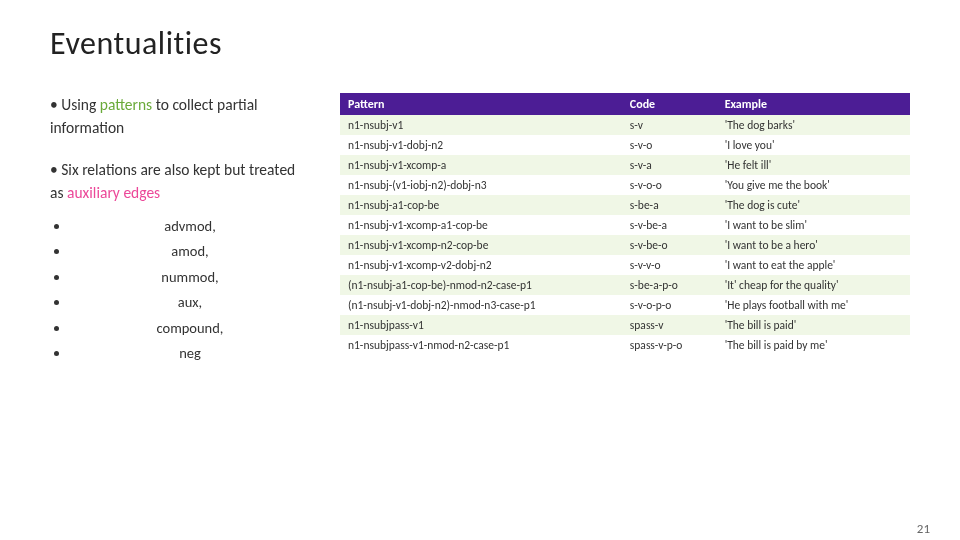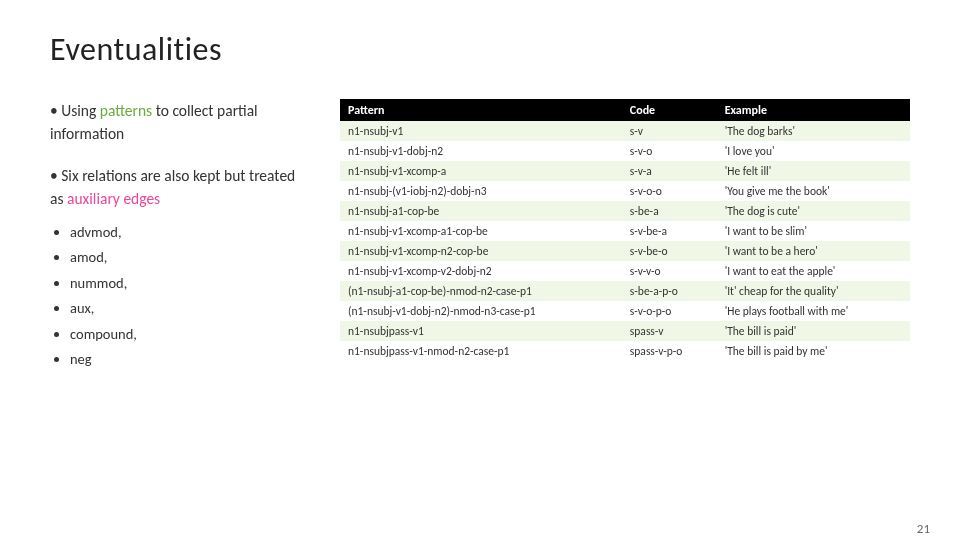--- a/index.html
+++ b/index.html
@@ -8,21 +8,21 @@
       height: 540px;
       background: #ffffff;
       font-family: 'Calibri', 'Segoe UI', Arial, sans-serif;
       overflow: hidden;
       position: relative;
     }
 
     .slide {
       width: 960px;
       height: 540px;
-      padding: 30px 50px 30px 50px;
+      padding: 24px 50px 30px 50px;
       position: relative;
     }
 
     .title {
       font-size: 32px;
       font-weight: 300;
       color: #222;
       margin-bottom: 30px;
       letter-spacing: 0.5px;
     }
@@ -61,34 +61,35 @@
       font-size: 15.5px;
     }
 
     .sub-list {
       margin-top: 10px;
       margin-left: 20px;
       font-size: 14.5px;
       line-height: 1.75;
       list-style: disc;
       color: #333;
+      text-align: center;
     }
 
     .right-column {
       flex: 1;
     }
 
     table {
       border-collapse: collapse;
       width: 100%;
       font-size: 11.5px;
     }
 
     table thead tr {
-      background-color: #000000;
+      background-color: #4c1d95;
       color: #fff;
       border-radius: 9px;
     }
 
     table thead th {
       padding: 4px 8px;
       text-align: left;
       font-weight: 600;
       font-size: 12px;
     }

